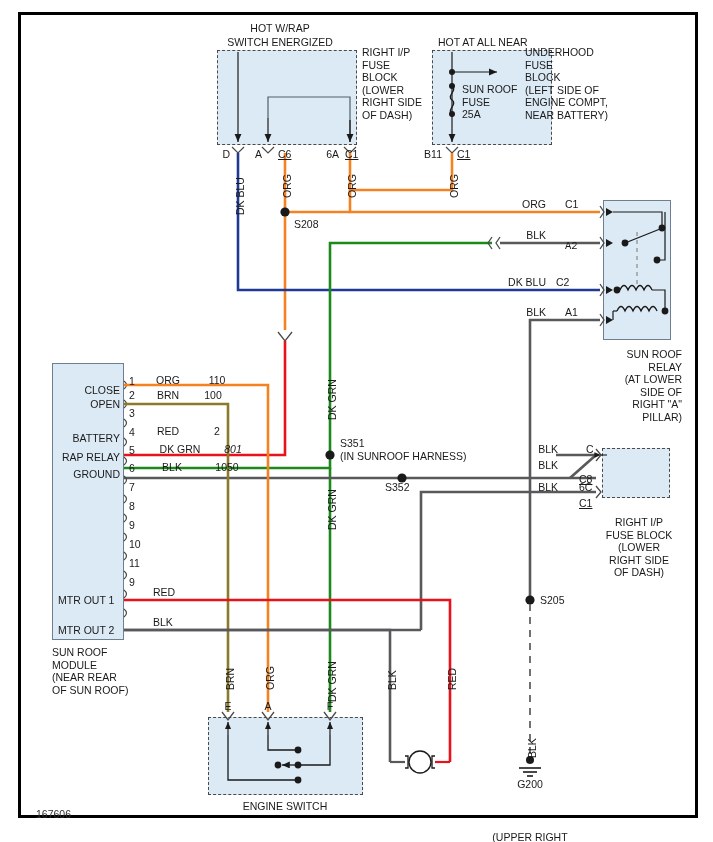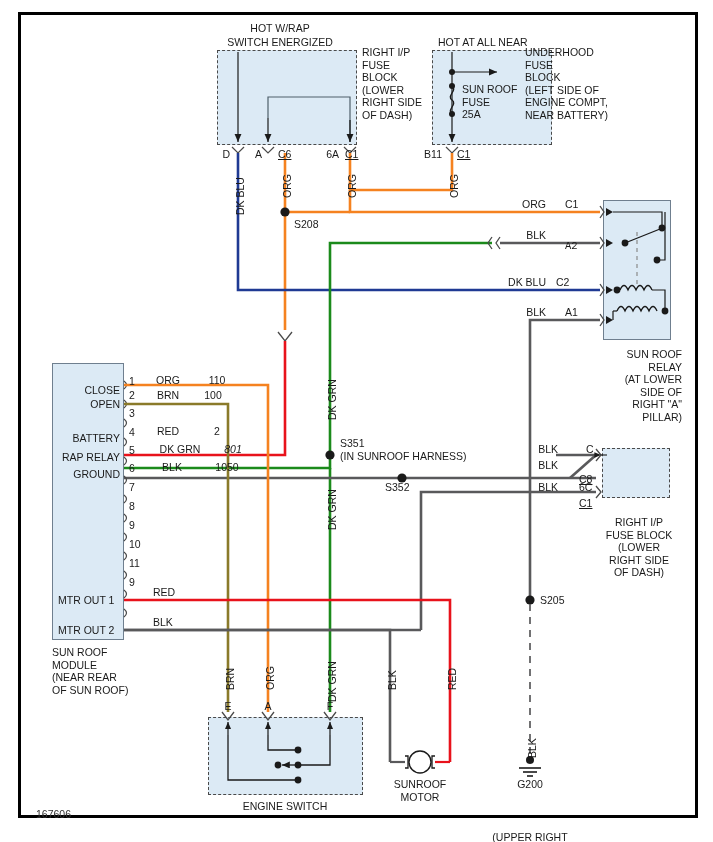--- a/index.html
+++ b/index.html
@@ -299,22 +299,20 @@
   <div class="lbl" style="left:52px;top:646px;width:120px;">SUN ROOF
 MODULE
 (NEAR REAR
 OF SUN ROOF)</div>
 
   <div class="lbl c" style="left:216px;top:700px;width:24px;">E</div>
   <div class="lbl c" style="left:256px;top:700px;width:24px;">A</div>
   <div class="lbl c" style="left:318px;top:700px;width:24px;">F</div>
   <div class="lbl c" style="left:215px;top:800px;width:140px;">ENGINE SWITCH</div>
 
-  <div class="lbl c" style="left:370px;top:778px;width:100px;">SUNROOF
-MOTOR</div>
   <div class="lbl c" style="left:490px;top:778px;width:80px;">G200</div>
   <div class="lbl c" style="left:478px;top:791px;width:104px;margin-top:40px;">(UPPER RIGHT
 DASH AT "A"
 PILLAR)</div>
 
   <div class="idnum" style="left:36px;top:808px;">167606</div>
 
 </div>
 
 </body></html>

